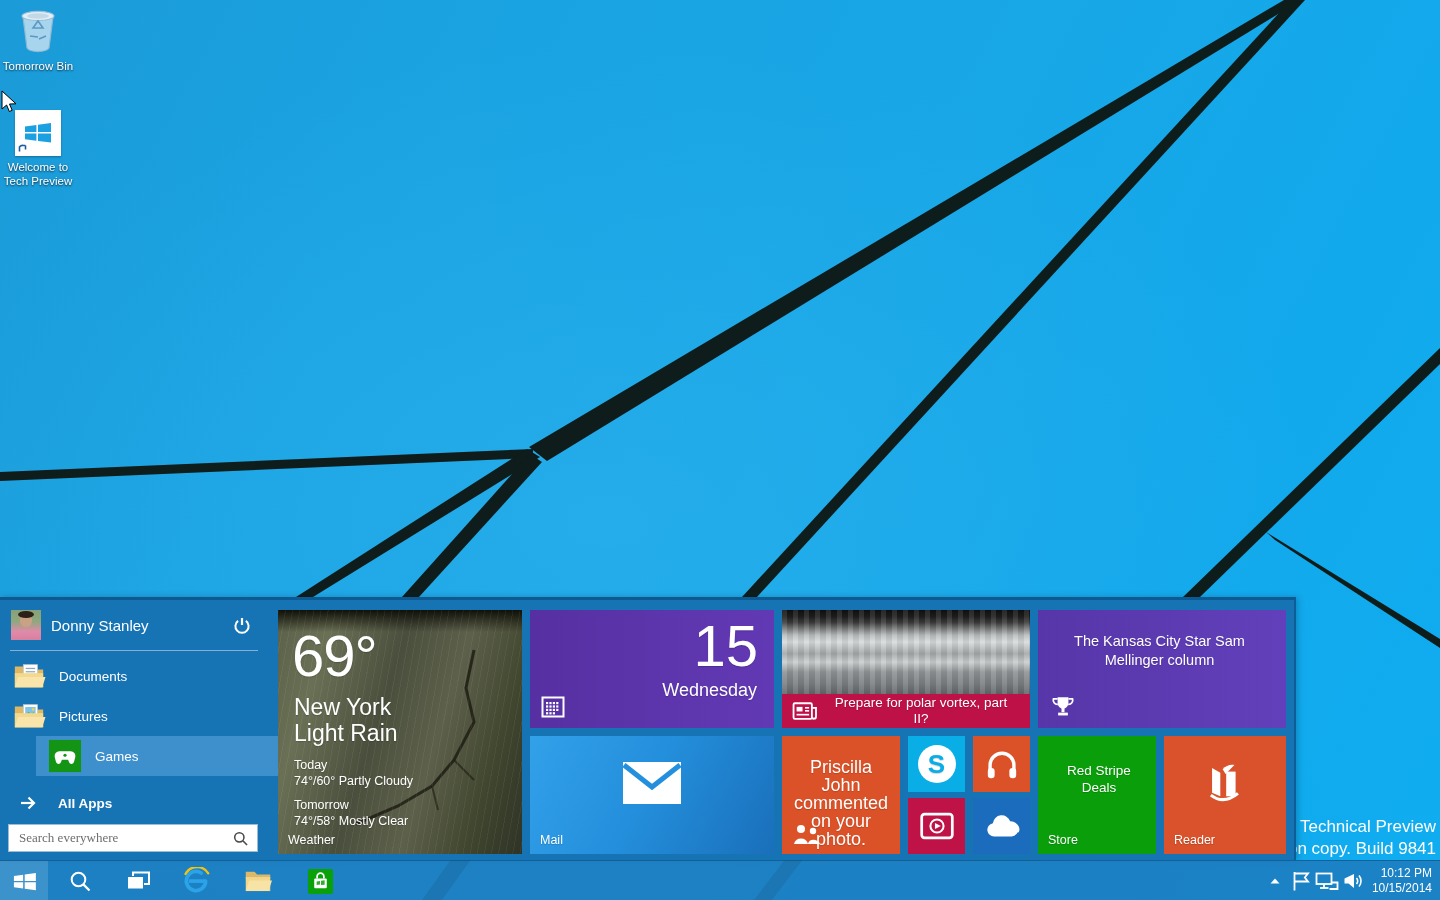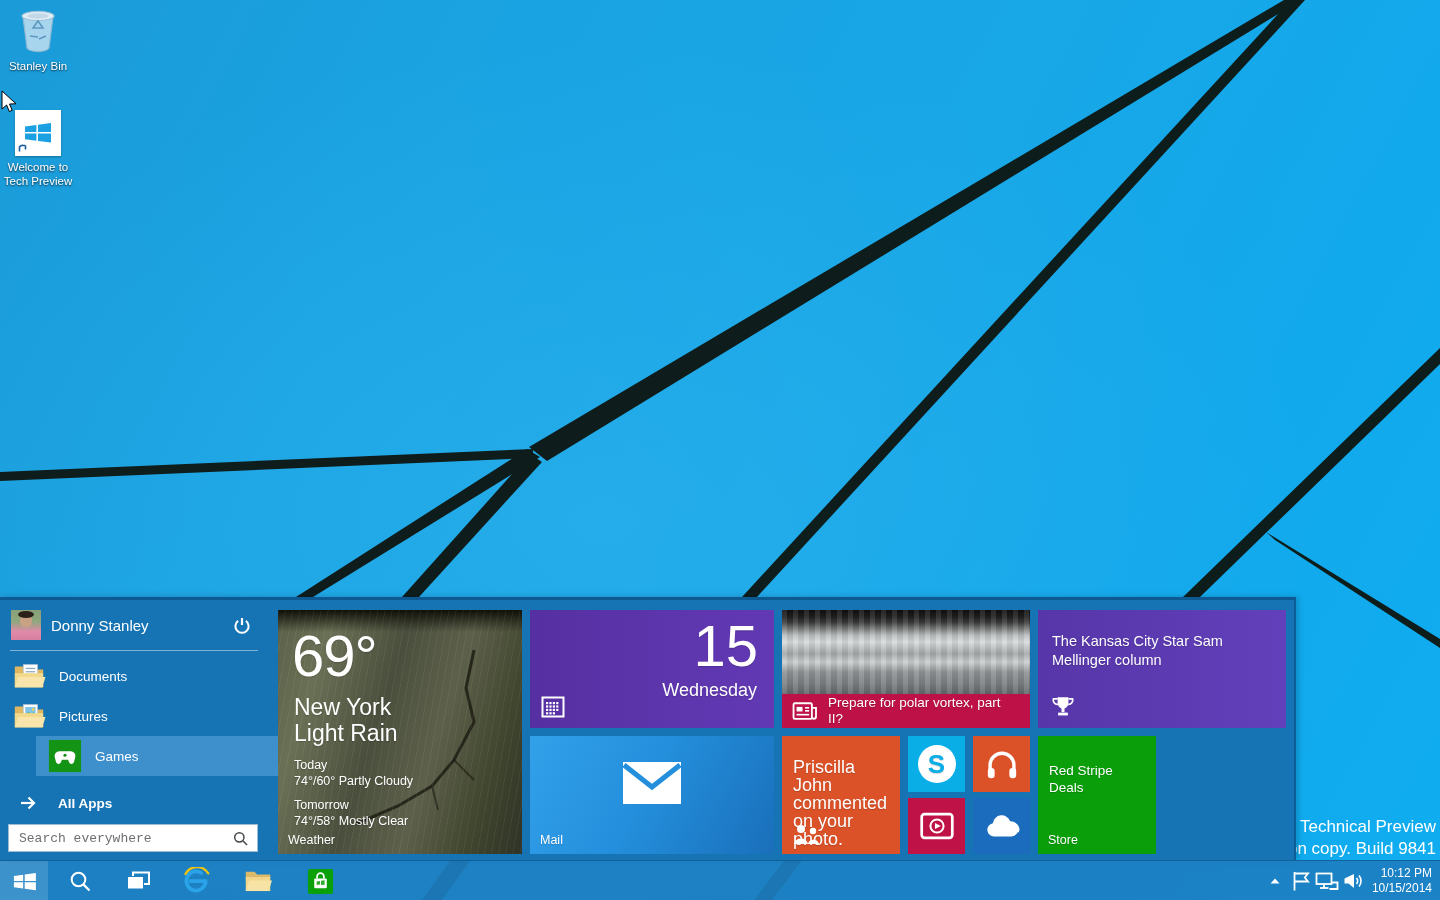--- a/index.html
+++ b/index.html
@@ -50,27 +50,27 @@
   .nav-item .nlabel { margin-left:13px; font-size:13.5px; }
   .nav-item.selected { background:#3e90cd;margin-left:36px; }
   #nav-documents { top:56px; } #nav-pictures { top:96px; } #nav-games { top:136px; }
   .allapps-row { position:absolute; left:0; top:186px; width:268px; height:34px; display:flex;
     align-items:center; cursor:pointer; }
   .allapps-row .aic { margin-left:18px; }
   .allapps-row .alabel { margin-left:20px; font-size:13.5px; font-weight:700; }
   .search-box { position:absolute; left:8px; top:224px; width:250px; height:28px; background:#fff;
     border:1px solid #9dbdd4; display:flex; align-items:center; }
   .search-box input { flex:1; border:none; outline:none; height:100%; padding:0 6px 0 10px;
-    font-size:13px; color:#0c4a6e; font-family:Liberation Mono, monospace; background:transparent; }
+    font-size:13px; color:#0c4a6e; font-family:Liberation Serif, serif; background:transparent; }
   .search-box input::placeholder { color:#6e6e6e; opacity:1; }
   .search-box .mag { margin-right:8px; }
 
   
   .tile { position:absolute; color:#fff; overflow:hidden; cursor:pointer;
-    text-shadow:0 1px 1px rgba(0,0,0,.18); }
+    text-shadow:0 1px 1px rgba(0,0,0,.18);text-align:center; }
   .tile-label { position:absolute; left:10px; bottom:7px; font-size:12.5px; }
   #tile-weather { left:278px; top:10px; width:244px; height:244px;
     background:linear-gradient(108deg,#5a6149 0%,#6a7055 18%,#4a4f3d 42%,#5d614b 62%,#41462f 82%,#2e3326 100%); }
   #tile-weather::before { content:""; position:absolute; left:0; top:0; right:0; height:22px;
     background:linear-gradient(180deg,#101008 0%,rgba(16,16,8,0) 100%); }
   #tile-weather::after { content:""; position:absolute; inset:0;
     background:repeating-linear-gradient(100deg,rgba(255,255,255,.05) 0 1px,transparent 1px 7px); }
   .w-temp { position:absolute; left:14px; top:12px; font-size:58px; font-weight:300; letter-spacing:-1px; }
   .w-city { position:absolute; left:16px; top:84px; font-size:23px; font-weight:300; }
   .w-cond { position:absolute; left:16px; top:110px; font-size:23px; font-weight:300; }
@@ -158,21 +158,21 @@
     </g>
   </svg>
 
   <div class="desk-icon" id="recycle">
     <svg class="ic" width="44" height="50" viewBox="0 0 44 50">
       <path d="M7 11 L11 42 a11.5 5 0 0 0 22 0 L37 11" fill="rgba(208,230,244,.78)" stroke="#8fb8d2" stroke-width="1.2"></path>
       <ellipse cx="22" cy="10" rx="16" ry="4.6" fill="#e3eff7" stroke="#9cc0d8" stroke-width="1.2"></ellipse>
       <ellipse cx="22" cy="10" rx="11" ry="2.8" fill="#c3d9e8"></ellipse>
       <path d="M17 22 l5-7 5 7z M14 30 l8 1 M30 30 l-7 3" fill="none" stroke="#5e98c0" stroke-width="1.6"></path>
     </svg>
-    <div>Stanley Bin</div>
+    <div>Tomorrow Bin</div>
   </div>
 
   <div class="desk-icon" id="welcome">
     <div class="welcome-tile">
       <svg width="30" height="30" viewBox="0 0 30 30">
         <g fill="#1ba1e2">
           <path d="M2 8.4 L13.4 6.9 V14 H2z"></path>
           <path d="M15 6.7 L28 5 V14 H15z"></path>
           <path d="M2 15.6 H13.4 V22.7 L2 21.2z"></path>
           <path d="M15 15.6 H28 V24.6 L15 22.9z"></path>
@@ -369,20 +369,29 @@
         <path d="M10 20 a6 6 0 0 1-1.2-11.9 A8 8 0 0 1 24.3 6.3 6.6 6.6 0 0 1 25.5 20z" fill="#fff"></path>
         <path d="M26.5 8.5 a5 5 0 0 1 4.5 7.5" fill="none" stroke="#fff" stroke-width="1.8"></path>
       </svg>
     </div>
 
     <div class="tile" id="tile-store">
       <div class="store-promo">Red Stripe Deals</div>
       <div class="tile-label">Store</div>
     </div>
 
+    <div class="tile" id="tile-reader">
+      <svg class="reader-icon" width="40" height="46" viewBox="0 0 34 38">
+        <path d="M6 8 v21 l7 3 V12z" fill="#fff"></path>
+        <rect x="18" y="11" width="8" height="21" fill="#fff"></rect>
+        <path d="M15 9 c2.5-3 7-4.5 10-3.5 l-7.5 7.5z" fill="#fff"></path>
+        <path d="M5 31 c7 5.5 15 5 23-1.5" stroke="#fff" stroke-width="2.6" fill="none"></path>
+      </svg>
+      <div class="tile-label">Reader</div>
+    </div>
 
   </div>
 
   <div class="taskbar">
     <div class="tb-btn start-btn">
       <svg width="25" height="25" viewBox="0 0 26 26">
         <g fill="#fff">
           <path d="M2 7.3 L11.6 6 V12.4 H2z"></path>
           <path d="M13.2 5.8 L24.8 4.2 V12.4 H13.2z"></path>
           <path d="M2 13.9 H11.6 V20.3 L2 19z"></path>

